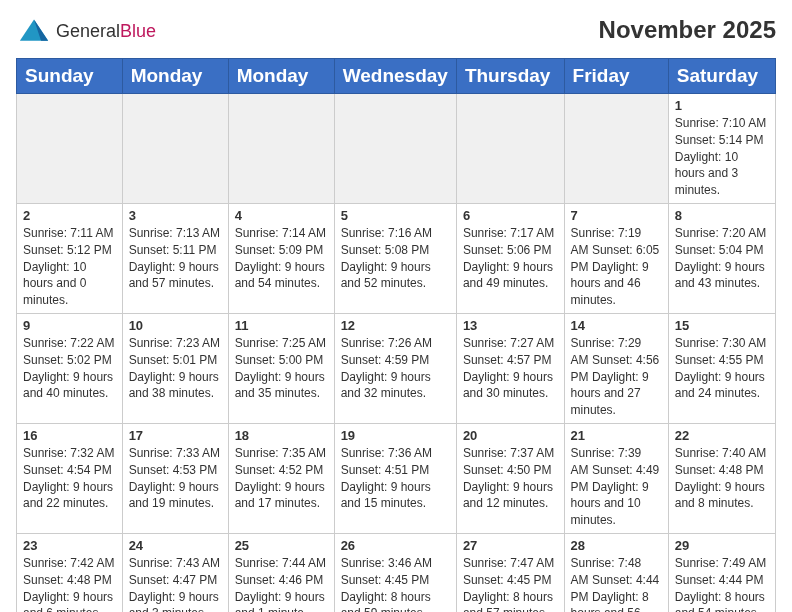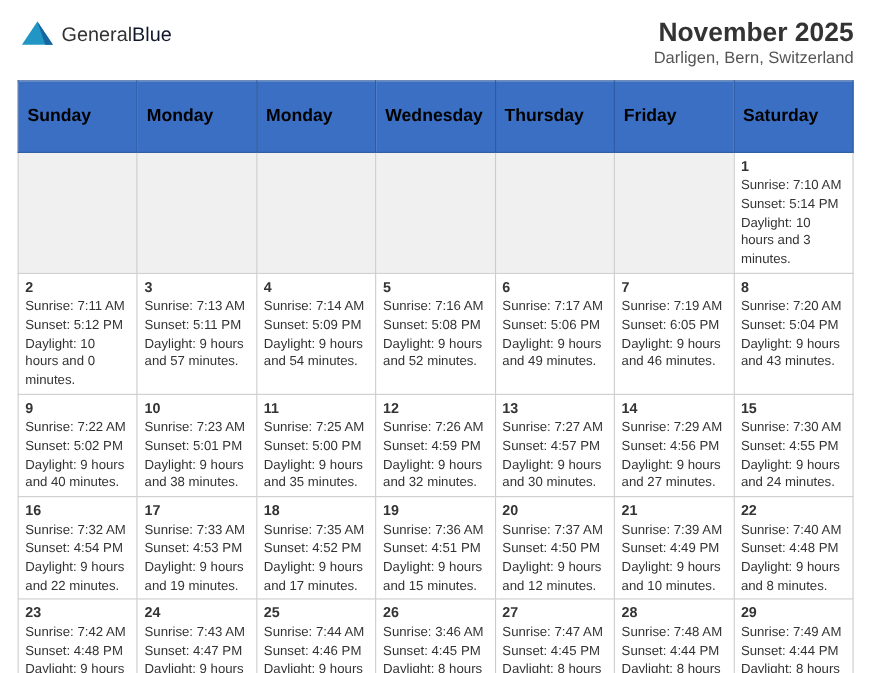--- a/index.html
+++ b/index.html
@@ -45,24 +45,24 @@
       font-size: 15px;
       color: #555;
     }
     .calendar {
       width: 100%;
       border-collapse: collapse;
       border: 1px solid #ccc;
     }
     .calendar th {
       background-color: #3a6fc4;
-      color: #000000;
-      font-size: 16px;
+      color: #ffffff;
+      font-size: 19px;
       font-weight: bold;
-      padding: 23px 8px;
+      padding: 6px 8px;
       text-align: left;
       border: 1px solid #2d5aa0;
     }
     .calendar td {
       vertical-align: top;
       border: 1px solid #ccc;
       padding: 4px 6px;
       font-size: 10.5px;
       color: #333;
       width: calc(100% / 7);
@@ -88,26 +88,25 @@
 <body>
 
 <div class="header-area">
   <div class="logo">
     <svg class="logo-icon" viewBox="0 0 40 34" xmlns="http://www.w3.org/2000/svg">
       <rect x="0" y="0" width="40" height="34" rx="4" fill="#fff"></rect>
       <polygon points="20,4 36,28 4,28" fill="#2196c4"></polygon>
       <polygon points="20,4 36,28 28,28" fill="#1565a0"></polygon>
     </svg>
     <div class="logo-text">
-      <span>General</span><span style="color:#0f172a">Blue</span>
+      <span>General</span><span style="color:#be185d">Blue</span>
     </div>
   </div>
   <div class="title-area">
     <div class="month-year">November 2025</div>
-    <div class="location">Darligen, Bern, Switzerland</div>
   </div>
 </div>
 
 <table class="calendar">
   <thead>
     <tr>
     <th>Sunday</th>
         <th>Monday</th>
         <th>Monday</th>
         <th>Wednesday</th>

